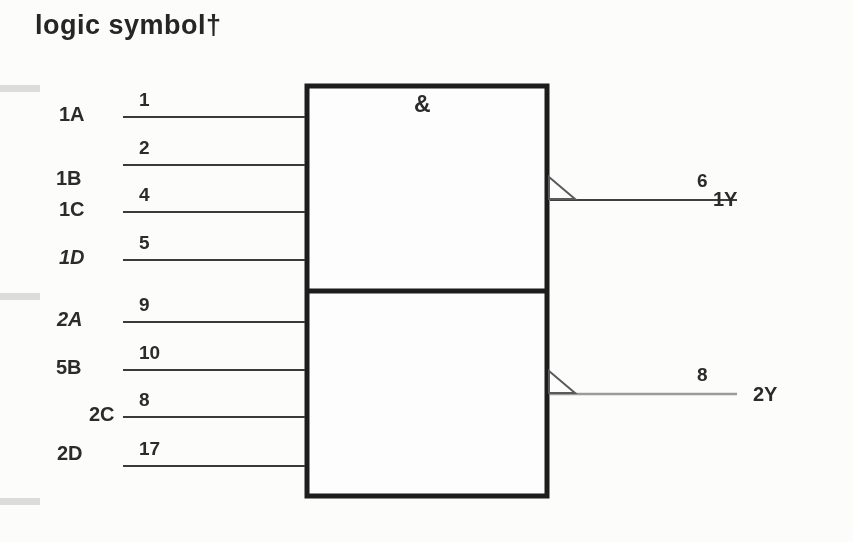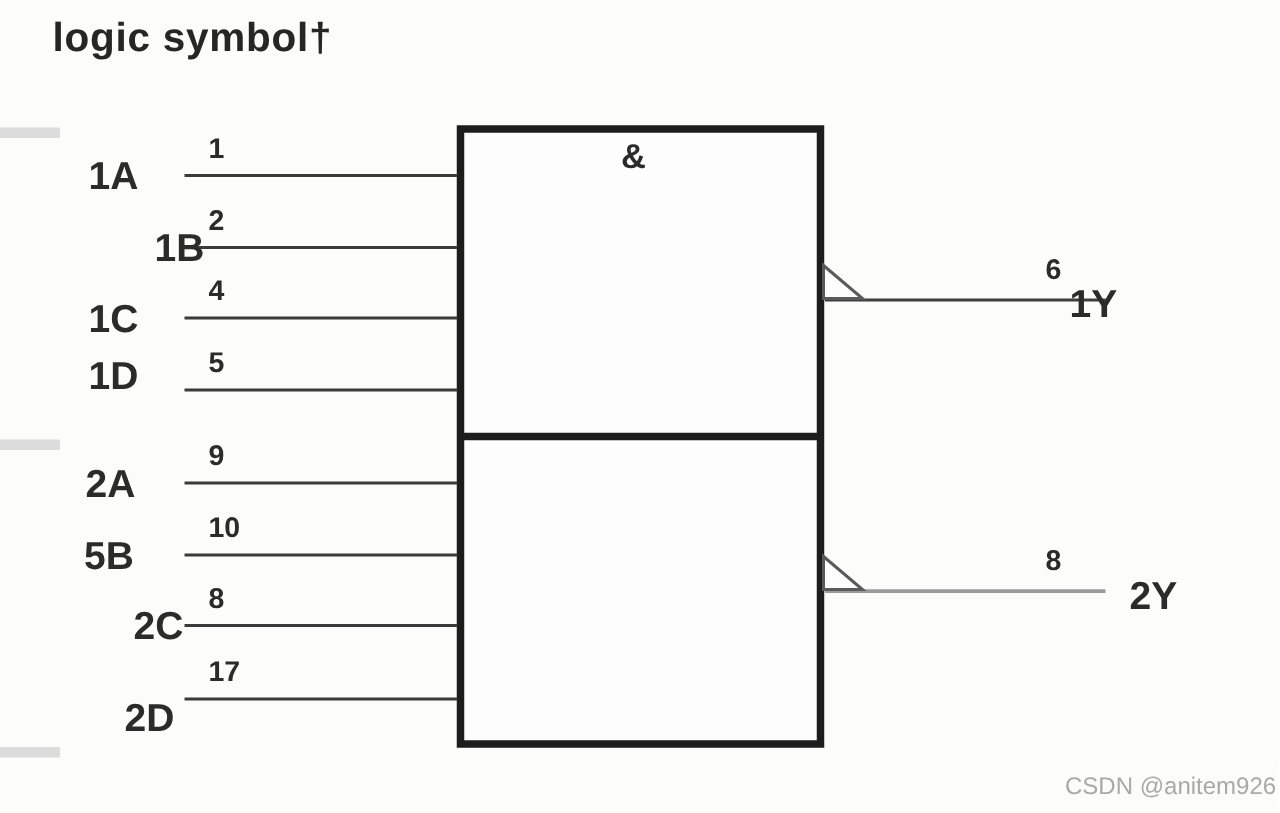--- a/index.html
+++ b/index.html
@@ -28,21 +28,21 @@
     background: #dcdcdc;
   }
   .diagram-svg { position: absolute; left: 0; top: 0; }
   .lbl {
     position: absolute;
     font-weight: bold;
     color: #2b2b2b;
     line-height: 1;
     white-space: nowrap;
   }
-  .pin-name  { font-size: 26px; }
+  .pin-name  { font-size: 20px; }
   .pin-num   { font-size: 19px; }
   .amp       { font-size: 23px; }
   .watermark {
     position: absolute;
     left: 710px;
     top: 516px;
     font-size: 16px;
     color: #a9a9a9;
     font-weight: normal;
   }
@@ -77,40 +77,39 @@
     <line x1="550" y1="200" x2="737" y2="200" stroke="#3f3f3f" stroke-width="2"></line>
     <line x1="550" y1="394" x2="737" y2="394" stroke="#9b9b9b" stroke-width="2.5"></line>
 
     <polygon points="549,177 575,199 549,199" fill="#fdfdfd" stroke="#5a5a5a" stroke-width="2"></polygon>
     <polygon points="549,371 575,393 549,393" fill="#fdfdfd" stroke="#5a5a5a" stroke-width="2"></polygon>
   </svg>
 
   <span class="lbl amp" style="left:414px; top:93px;">&amp;</span>
 
   <span class="lbl pin-name" style="left:59px; top:104px;">1A</span>
-  <span class="lbl pin-name" style="left:56px; top:152px;margin-left:47px;">1B</span>
+  <span class="lbl pin-name" style="left:56px; top:168px;">1B</span>
   <span class="lbl pin-name" style="left:59px; top:199px;">1C</span>
-  <span class="lbl pin-name" style="left:59px; top:237px;">1D</span>
+  <span class="lbl pin-name" style="left:59px; top:247px;font-style:italic;">1D</span>
 
-  <span class="lbl pin-name" style="left:57px; top:309px;">2A</span>
+  <span class="lbl pin-name" style="left:57px; top:309px;font-style:italic;">2A</span>
   <span class="lbl pin-name" style="left:56px; top:357px;">5B</span>
   <span class="lbl pin-name" style="left:57px; top:404px;margin-left:32px;">2C</span>
-  <span class="lbl pin-name" style="left:57px; top:465px;margin-left:26px;">2D</span>
+  <span class="lbl pin-name" style="left:57px; top:443px;">2D</span>
 
   <span class="lbl pin-num" style="left:139px; top:90px;">1</span>
   <span class="lbl pin-num" style="left:139px; top:138px;">2</span>
   <span class="lbl pin-num" style="left:139px; top:185px;">4</span>
   <span class="lbl pin-num" style="left:139px; top:233px;">5</span>
 
   <span class="lbl pin-num" style="left:139px; top:295px;">9</span>
   <span class="lbl pin-num" style="left:139px; top:343px;">10</span>
   <span class="lbl pin-num" style="left:139px; top:390px;">8</span>
   <span class="lbl pin-num" style="left:139px; top:439px;">17</span>
 
   <span class="lbl pin-num" style="left:697px; top:171px;">6</span>
   <span class="lbl pin-num" style="left:697px; top:365px;">8</span>
 
   <span class="lbl pin-name" style="left:713px; top:189px;">1Y</span>
   <span class="lbl pin-name" style="left:753px; top:384px;text-align:right;">2Y</span>
 
-  <div class="watermark">CSDN @anitem926</div>
 
 </div>
 
 </body></html>

